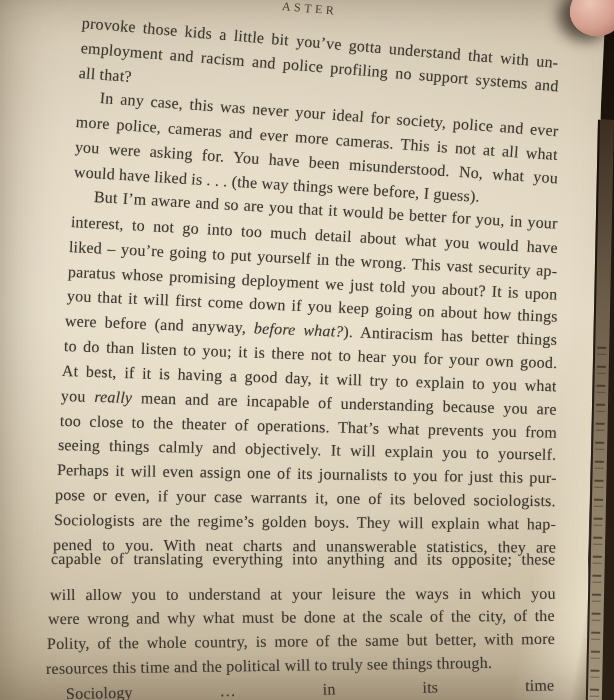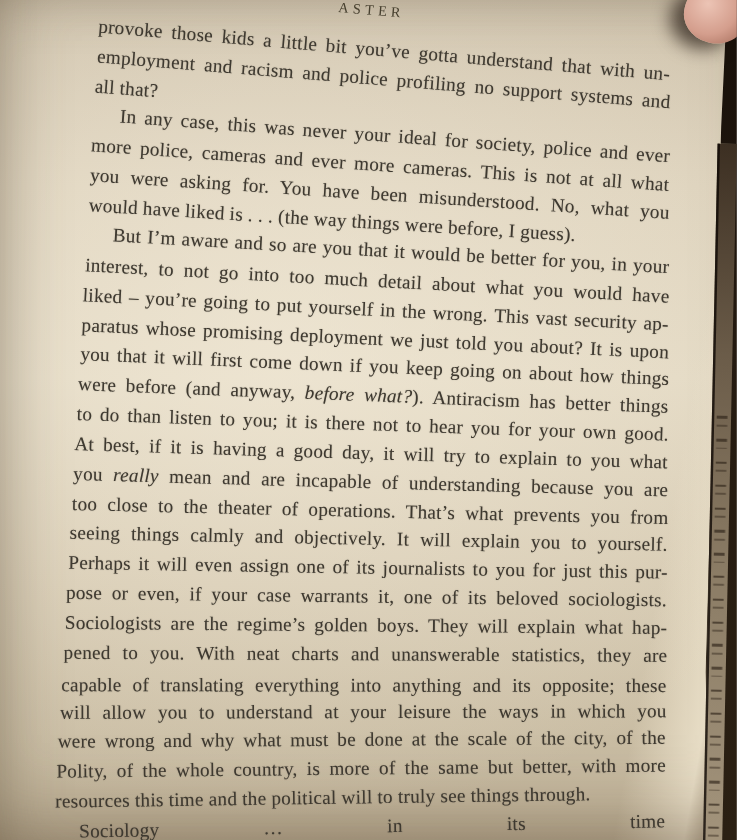--- a/index.html
+++ b/index.html
@@ -84,21 +84,21 @@
         <div class="line just" style="top: 308.2px; left: 65.2px; width: 492.4px; transform: rotate(2.22deg);"><span>were before (and anyway, </span><em>before what?</em><span>). Antiracism has better things</span></div>
         <div class="line just" style="top: 333.05px; left: 63.8px; width: 493.6px; transform: rotate(2.005deg);"><span>to do than listen to you; it is there not to hear you for your own good.</span></div>
         <div class="line just" style="top: 357.9px; left: 62.4px; width: 494.8px; transform: rotate(1.79deg);"><span>At best, if it is having a good day, it will try to explain to you what</span></div>
         <div class="line just" style="top: 382.75px; left: 61px; width: 496px; transform: rotate(1.575deg);"><span>you </span><em>really</em><span> mean and are incapable of understanding because you are</span></div>
         <div class="line just" style="top: 407.6px; left: 59.6px; width: 497.2px; transform: rotate(1.36deg);"><span>too close to the theater of operations. That’s what prevents you from</span></div>
         <div class="line just" style="top: 432.45px; left: 58.2px; width: 498.4px; transform: rotate(1.145deg);"><span>seeing things calmly and objectively. It will explain you to yourself.</span></div>
         <div class="line just" style="top: 457.3px; left: 56.8px; width: 499.6px; transform: rotate(0.93deg);"><span>Perhaps it will even assign one of its journalists to you for just this pur-</span></div>
         <div class="line just" style="top: 482.15px; left: 55.4px; width: 500.8px; transform: rotate(0.715deg);"><span>pose or even, if your case warrants it, one of its beloved sociologists.</span></div>
         <div class="line just" style="top: 507px; left: 54px; width: 502px; transform: rotate(0.5deg);"><span>Sociologists are the regime’s golden boys. They will explain what hap-</span></div>
         <div class="line just" style="top: 531.85px; left: 52.6px; width: 503.2px; transform: rotate(0.285deg);"><span>pened to you. With neat charts and unanswerable statistics, they are</span></div>
-        <div class="line just" style="top: 559px; left: 51.2px; width: 504.4px; transform: rotate(0.07deg);"><span>capable of translating everything into anything and its opposite; these</span></div>
+        <div class="line just" style="top: 546px; left: 51.2px; width: 504.4px; transform: rotate(0.07deg);"><span>capable of translating everything into anything and its opposite; these</span></div>
         <div class="line just" style="top: 581.55px; left: 49.8px; width: 505.6px; transform: rotate(-0.145deg);"><span>will allow you to understand at your leisure the ways in which you</span></div>
         <div class="line just" style="top: 606.4px; left: 48.4px; width: 506.8px; transform: rotate(-0.36deg);"><span>were wrong and why what must be done at the scale of the city, of the</span></div>
         <div class="line just" style="top: 631.25px; left: 47px; width: 508px; transform: rotate(-0.575deg);"><span>Polity, of the whole country, is more of the same but better, with more</span></div>
         <div class="line" style="top: 656.1px; left: 45.6px; width: 509.2px; transform: rotate(-0.79deg);"><span>resources this time and the political will to truly see things through.</span></div>
         <div class="line just" style="top: 680.95px; left: 66.2px; width: 488.4px; transform: rotate(-1.005deg);"><span>Sociology … in its time</span></div>
       </div>
   </div>
   <div class="facing-strip"></div>
   <div class="finger"></div>
 </div>

